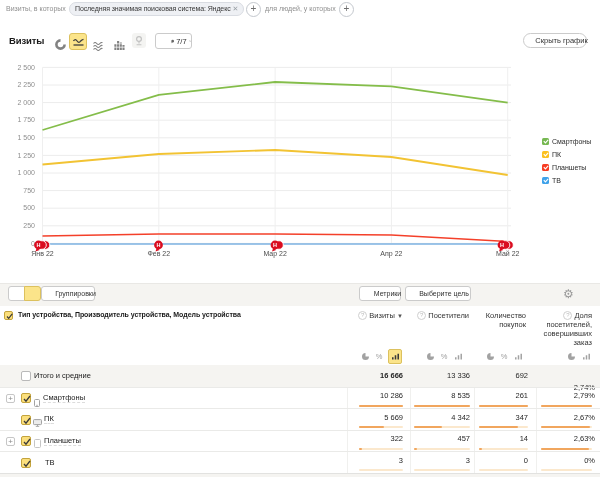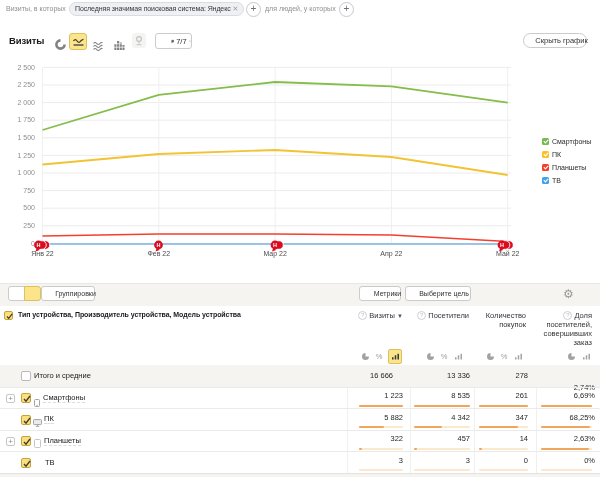--- a/index.html
+++ b/index.html
@@ -246,65 +246,65 @@
     <div class="abs" style="left:410px;top:365px;width:1px;height:108px;background:#f0f0ee;"></div>
     <div class="abs" style="left:474px;top:365px;width:1px;height:108px;background:#f0f0ee;"></div>
     <div class="abs" style="left:536px;top:365px;width:1px;height:108px;background:#f0f0ee;"></div>
   </div>
 
   <div id="rows">
 
     <div class="abs" style="left:0;top:365px;width:600px;height:22px;background:#f5f4f1;"></div>
     <div class="abs chk off" style="left:21px;top:371px;"></div>
     <div class="abs rowname" style="left:34px;top:371px;">Итого и средние</div>
-    <div class="abs num" style="left:349px;top:371px;width:44px;">16 666</div>
+    <div class="abs num" style="left:359px;top:371px;width:44px;font-weight:bold;">16 666</div>
     <div class="abs num" style="left:414px;top:371px;width:56px;">13 336</div>
-    <div class="abs num" style="left:479px;top:371px;width:49px;">278</div>
+    <div class="abs num" style="left:479px;top:371px;width:49px;">692</div>
     <div class="abs num" style="left:541px;top:383px;width:54px;">2,74%</div>
 
     <div class="abs" style="left:0;top:387px;width:600px;height:1px;background:#eaeae8;"></div>
     <div class="abs" style="left:6px;top:394px;width:9px;height:9px;border:1px solid #c6c6c6;border-radius:2px;box-sizing:border-box;color:#8a8a8a;font-size:8px;line-height:7px;text-align:center;">+</div>
     <div class="abs chk on" style="left:21px;top:393px;">
         <svg width="8" height="8" viewBox="0 0 8 8">
           <path d="M1 4 l2 2.2 L7 1" stroke="#3a3a3a" stroke-width="1.3" fill="none"></path>
         </svg>
       </div>
     <div class="abs" style="left:34px;top:393px;"><svg width="6" height="8" viewBox="0 0 6 8">
           <rect x="0.5" y="0.5" width="5" height="7" rx="1" fill="none" stroke="#a3a3a3" stroke-width="1"></rect>
           <path d="M2 6.3 h2" stroke="#a3a3a3" stroke-width="0.7"></path>
         </svg></div>
     <div class="abs rowname" style="left:43px;top:393px;"><span style="border-bottom:1px dashed #dcdcdc;">Смартфоны</span></div>
-    <div class="abs num" style="left:359px;top:391px;width:44px;">1 223</div>
+    <div class="abs num" style="left:359px;top:391px;width:44px;">10 286</div>
     <div class="abs num" style="left:414px;top:391px;width:56px;text-align:right;">8 535</div>
     <div class="abs num" style="left:479px;top:391px;width:49px;">261</div>
-    <div class="abs num" style="left:541px;top:391px;width:54px;">6,69%</div>
+    <div class="abs num" style="left:541px;top:391px;width:54px;">2,79%</div>
     <div class="track" style="left:359px;top:404.5px;width:44px;"></div>
       <div class="fill" style="left:359px;top:404.5px;width:44px;"></div>
     <div class="track" style="left:414px;top:404.5px;width:56px;"></div>
       <div class="fill" style="left:414px;top:404.5px;width:56px;"></div>
     <div class="track" style="left:479px;top:404.5px;width:49px;"></div>
       <div class="fill" style="left:479px;top:404.5px;width:49px;"></div>
     <div class="track" style="left:541px;top:404.5px;width:51px;"></div>
       <div class="fill" style="left:541px;top:404.5px;width:51px;"></div>
 
     <div class="abs" style="left:0;top:408px;width:600px;height:1px;background:#eaeae8;"></div>
     <div class="abs chk on" style="left:21px;top:415px;">
         <svg width="8" height="8" viewBox="0 0 8 8">
           <path d="M1 4 l2 2.2 L7 1" stroke="#3a3a3a" stroke-width="1.3" fill="none"></path>
         </svg>
       </div>
     <div class="abs" style="left:33px;top:413px;"><svg width="9" height="8" viewBox="0 0 9 8">
           <rect x="0.5" y="0.6" width="8" height="5" rx="0.8" fill="#ececec" stroke="#a3a3a3" stroke-width="1"></rect>
           <path d="M2.8 7.4 h3.4 M4.5 5.8 v1.3" stroke="#a3a3a3" stroke-width="0.9"></path>
         </svg></div>
     <div class="abs rowname" style="left:44px;top:414px;"><span style="border-bottom:1px dashed #dcdcdc;">ПК</span></div>
-    <div class="abs num" style="left:359px;top:412.5px;width:44px;">5 882</div>
+    <div class="abs num" style="left:359px;top:412.5px;width:44px;">5 669</div>
     <div class="abs num" style="left:414px;top:412.5px;width:56px;">4 342</div>
     <div class="abs num" style="left:479px;top:412.5px;width:49px;">347</div>
-    <div class="abs num" style="left:541px;top:412.5px;width:54px;">68,25%</div>
+    <div class="abs num" style="left:541px;top:412.5px;width:54px;">2,67%</div>
     <div class="track" style="left:359px;top:426px;width:44px;"></div>
       <div class="fill" style="left:359px;top:426px;width:25px;"></div>
     <div class="track" style="left:414px;top:426px;width:56px;"></div>
       <div class="fill" style="left:414px;top:426px;width:28px;"></div>
     <div class="track" style="left:479px;top:426px;width:49px;"></div>
       <div class="fill" style="left:479px;top:426px;width:39px;"></div>
     <div class="track" style="left:541px;top:426px;width:51px;"></div>
       <div class="fill" style="left:541px;top:426px;width:49px;"></div>
 
     <div class="abs" style="left:0;top:430px;width:600px;height:1px;background:#eaeae8;"></div>

